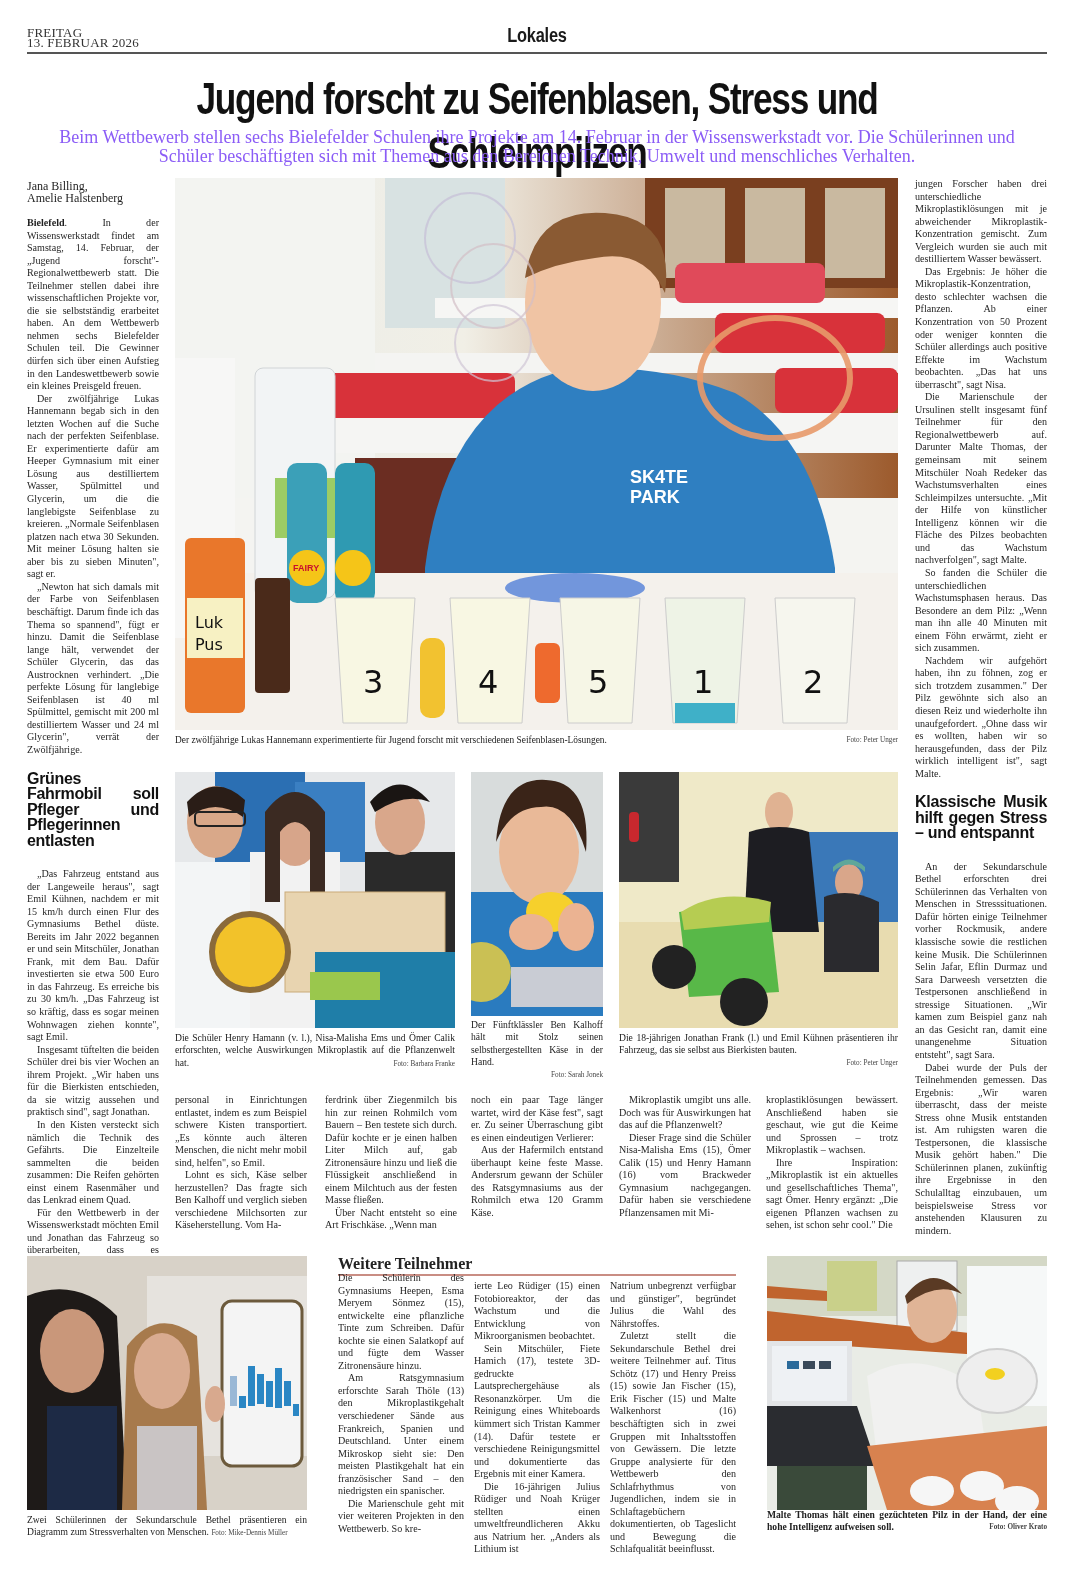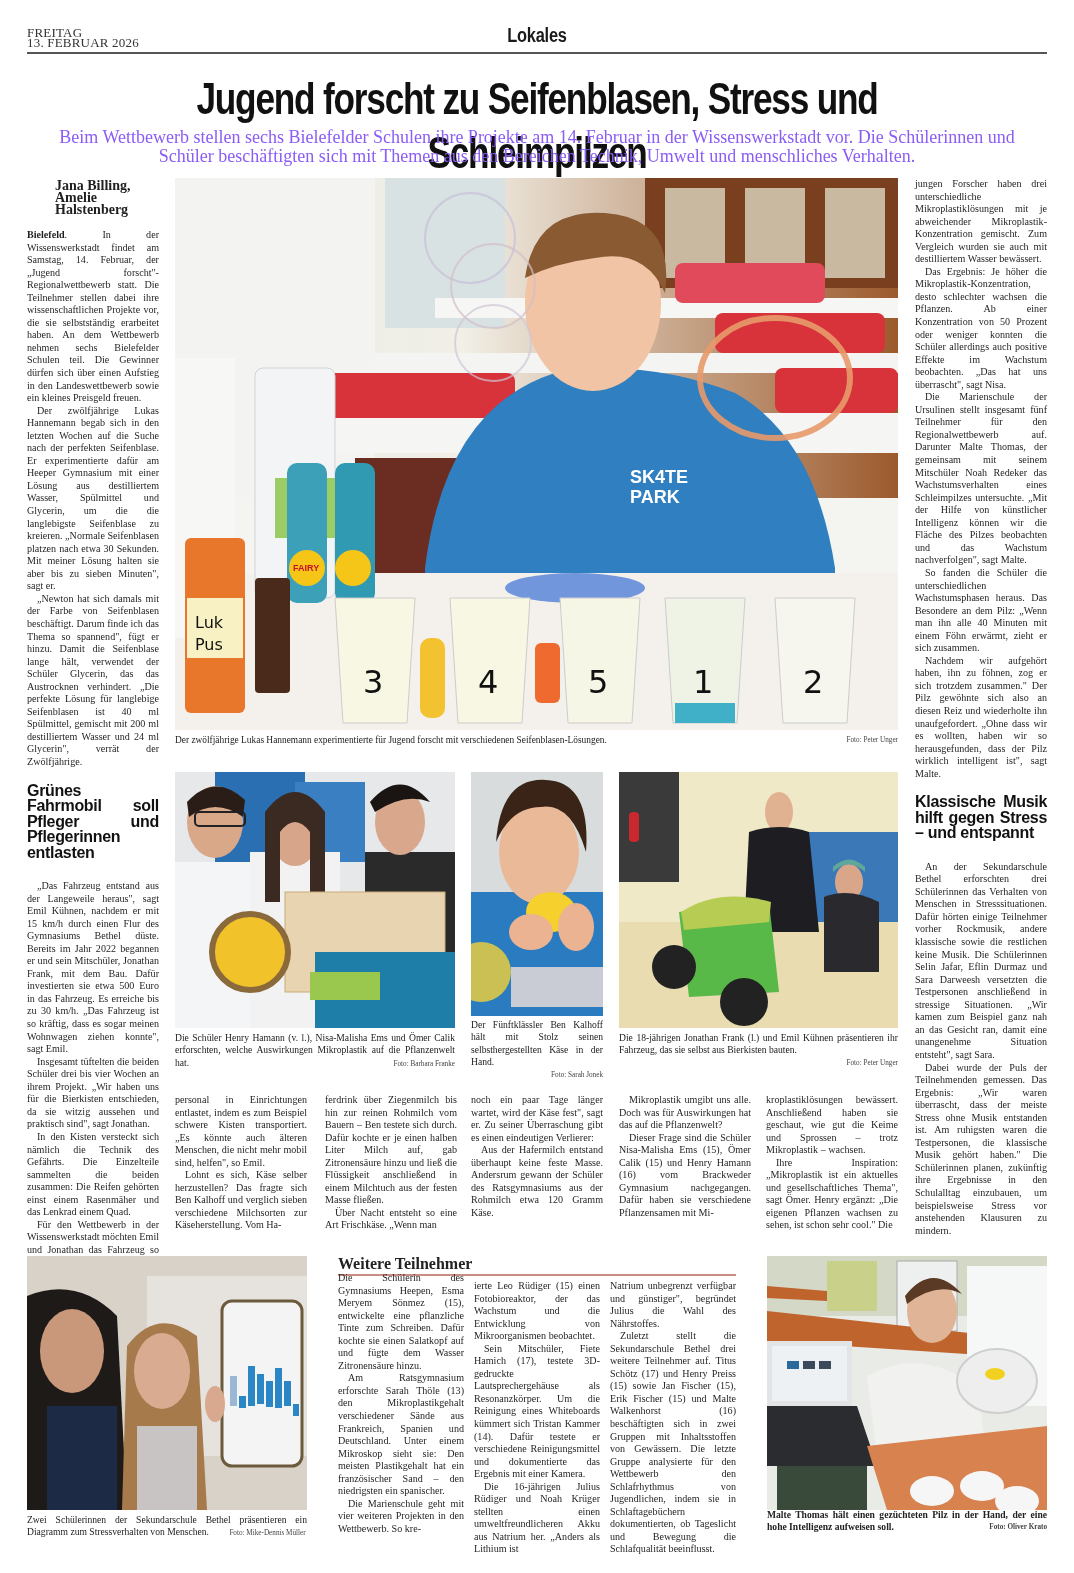--- a/index.html
+++ b/index.html
@@ -14,21 +14,21 @@
   .rule { left: 27px; width: 1020px; top: 52px; height: 2px; background: #555; }
 
   .headline { left: 0; width: 1074px; top: 72px; text-align: center; font-family: "Liberation Sans", "DejaVu Sans", sans-serif; font-weight: bold; font-size: 44px; line-height: 54px; letter-spacing: -1.5px; transform: scaleX(0.8); transform-origin: center; color: #111; }
   .standfirst { left: 50px; width: 974px; top: 128px; text-align: center; font-size: 18px; line-height: 19px; color: #8b5cf6; }
 
   
   .col { font-size: 10.1px; line-height: 12.55px; text-align: justify; hyphens: manual; color: #1f1f1f; }
   .col p { text-indent: 10px; }
   .col p.noindent { text-indent: 0; }
   .col b.place { font-weight: bold; }
-  .author { font-size: 14px; line-height: 12px; font-weight: bold; margin-left: 28px; }
+  .author { font-size: 12px; line-height: 12px; font-weight: normal; }
   .subhead { font-family: "Liberation Sans", "DejaVu Sans", sans-serif; font-weight: bold; font-size: 16px; line-height: 15.5px; letter-spacing: -0.3px; color: #111; }
 
   .caption { font-size: 9.6px; line-height: 12.4px; color: #222; }
   .credit { font-size: 7.2px; color: #444; float: right; margin-left: 6px; }
   .credit-inline { font-size: 7.2px; color: #444; }
 
   
   .photo { overflow: hidden; }
   .photo svg { display: block; width: 100%; height: 100%; }
 
@@ -254,21 +254,21 @@
       <rect x="239" y="125" width="7" height="26"></rect>
       <rect x="248" y="112" width="7" height="40"></rect>
       <rect x="257" y="125" width="7" height="25"></rect>
       <rect x="266" y="148" width="6" height="12"></rect>
     </g>
     <ellipse cx="188" cy="148" rx="10" ry="18" fill="#d8a98e"></ellipse>
   </svg>
 </div>
 <div class="abs caption" style="left:27px; top:1514px; width:280px; text-align:justify;">
   <span>Zwei Schülerinnen der Sekundarschule Bethel präsentieren ein Diagramm zum Stressverhalten von Menschen.</span>
-  <span class="credit-inline" style="margin-left:18px;">Foto: Mike-Dennis Müller</span>
+  <span class="credit-inline" style="margin-left:0;">Foto: Mike-Dennis Müller</span>
 </div>
 
 <div class="abs" style="left:338px; top:1255px; width:398px;">
   <div class="box-title">Weitere Teilnehmer</div>
   <div class="box-rule" style="margin-top:1px;"></div>
 </div>
 <div class="abs col" style="left:338px; top:1272px; width:126px;">
   <p class="noindent">Die Schülerin des Gymnasiums Heepen, Esma Meryem Sönmez (15), entwickelte eine pflanzliche Tinte zum Schreiben. Dafür kochte sie einen Salatkopf auf und fügte dem Wasser Zitronensäure hinzu.</p>
   <p>Am Ratsgymnasium erforschte Sarah Thöle (13) den Mikroplastikgehalt verschiedener Sände aus Frankreich, Spanien und Deutschland. Unter einem Mikroskop sieht sie: Den meisten Plastikgehalt hat ein französischer Sand – den niedrigsten ein spanischer.</p>
   <p>Die Marienschule geht mit vier weiteren Projekten in den Wettbewerb. So kre-</p>

